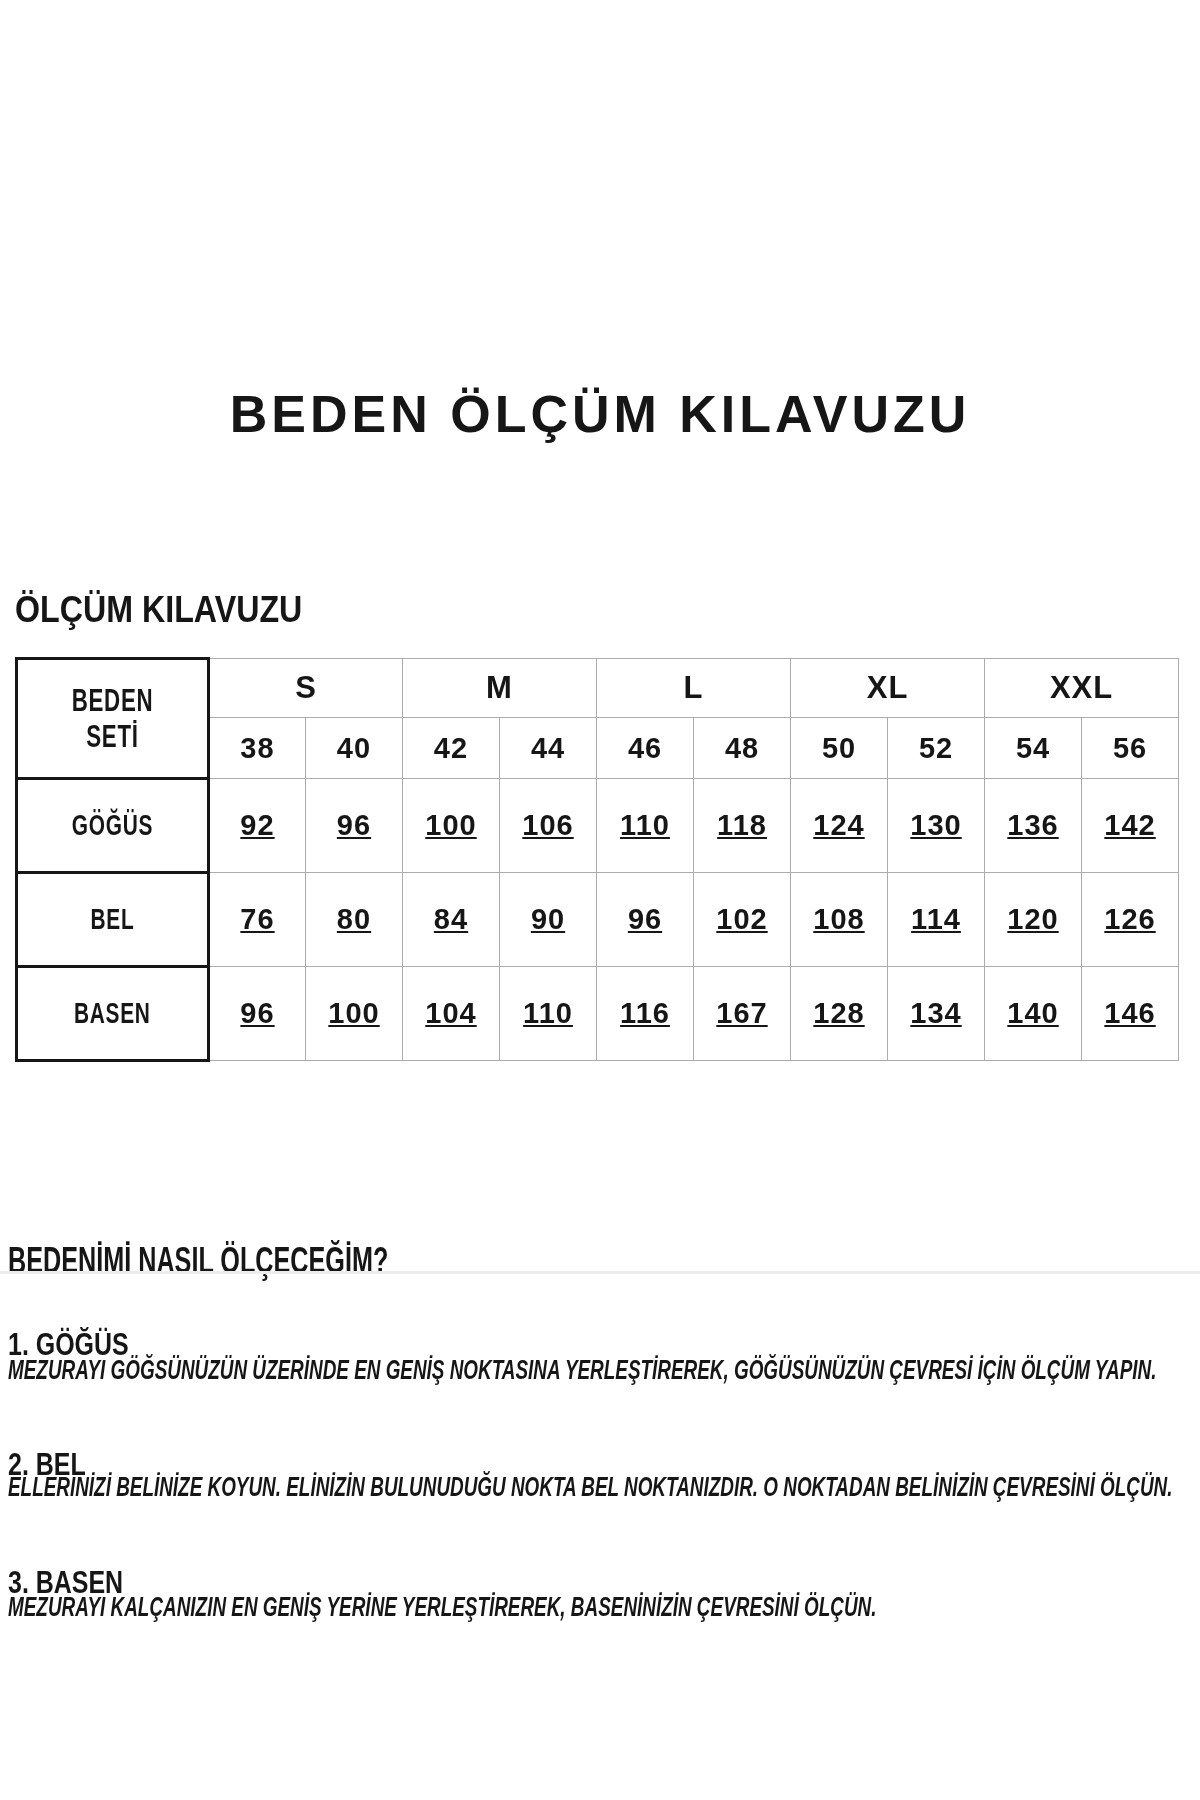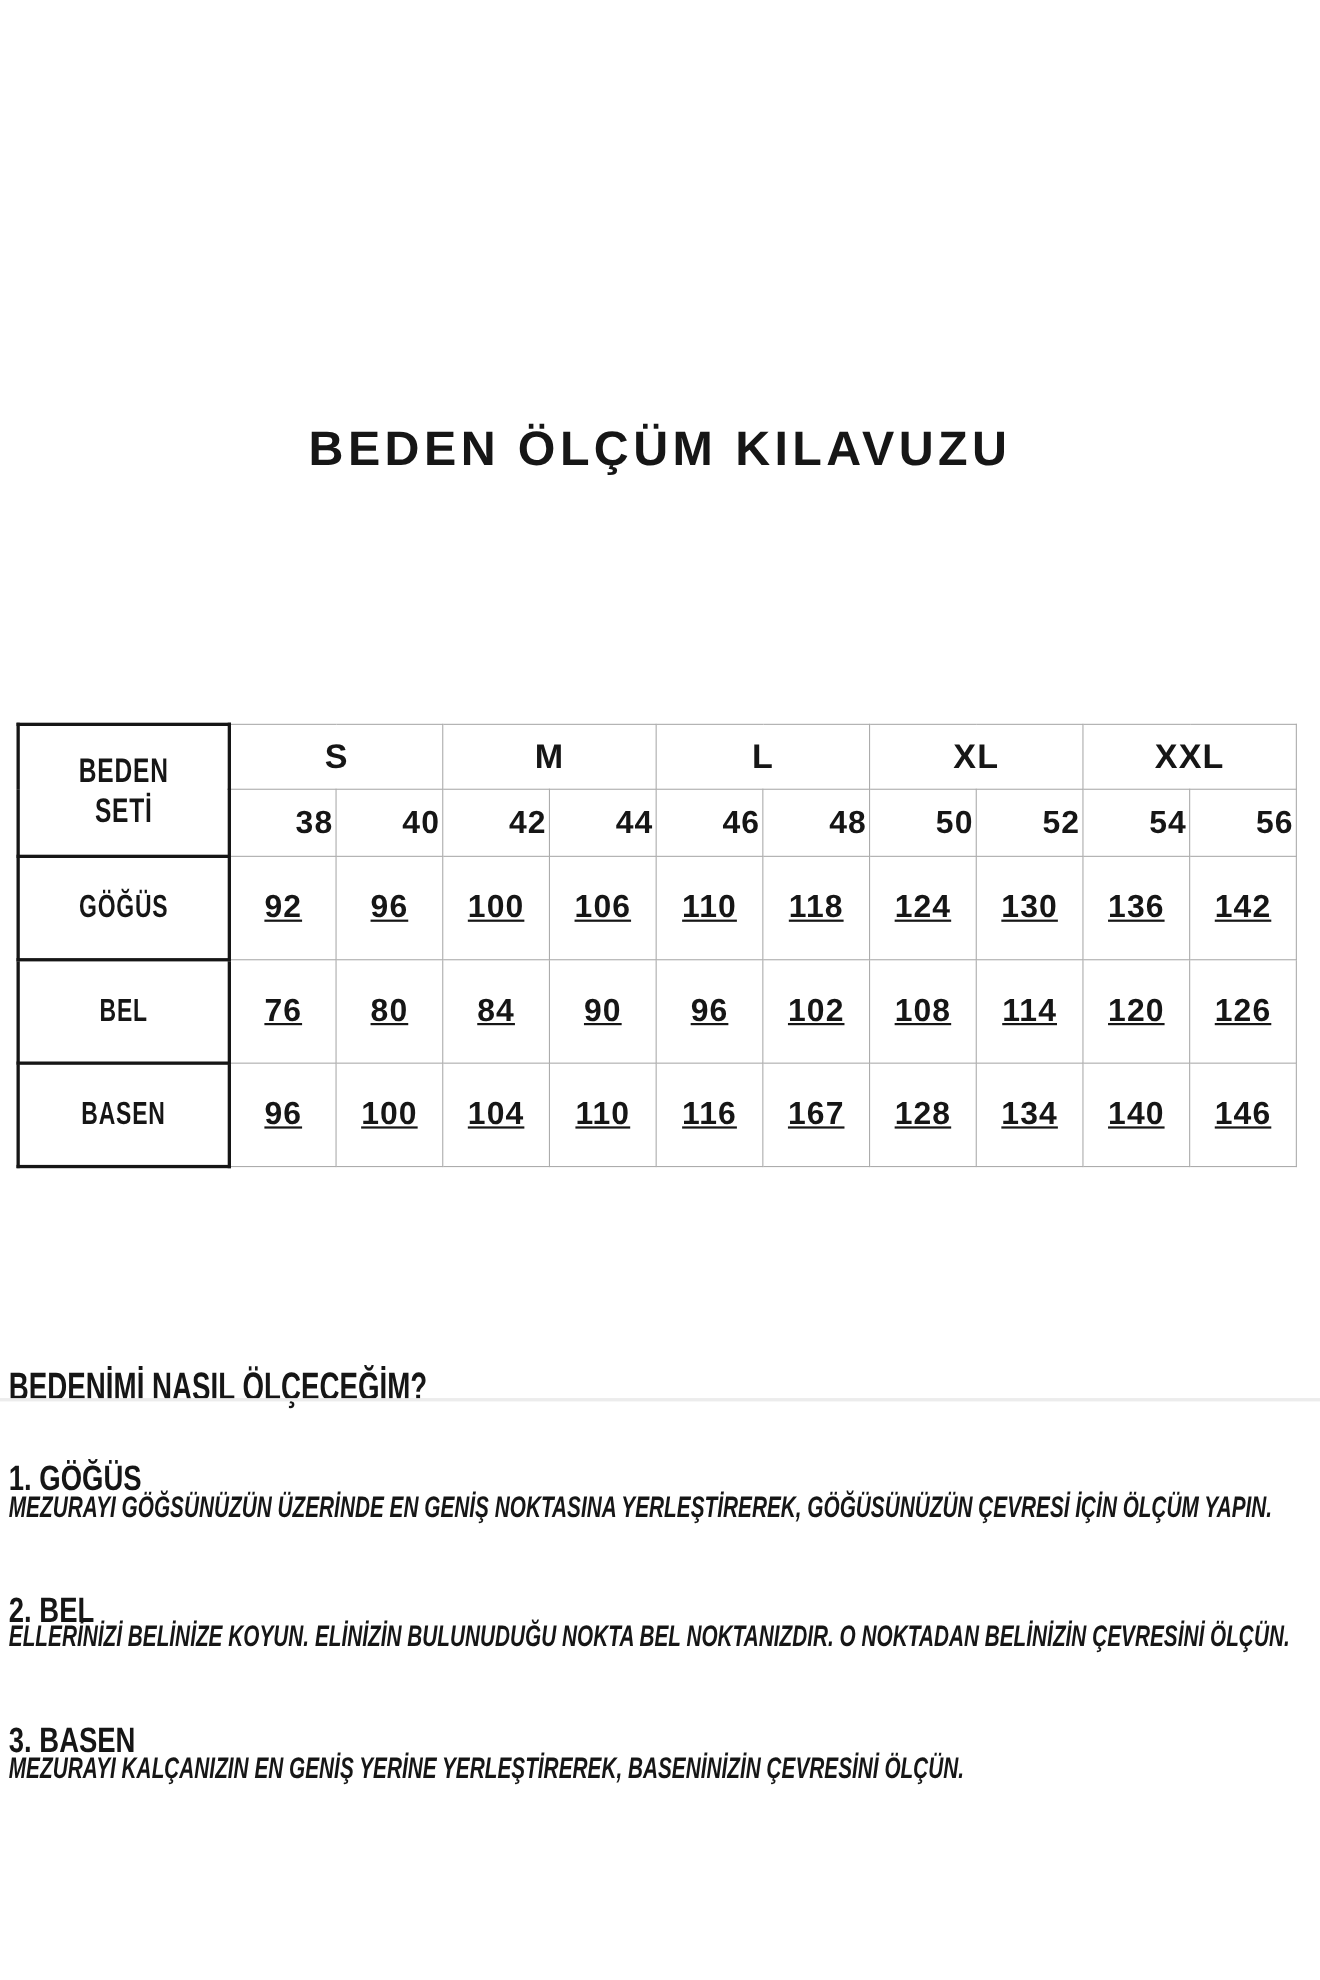--- a/index.html
+++ b/index.html
@@ -9,21 +9,21 @@
     background:#ffffff;
     color:#161616;
     font-family:"Liberation Sans", sans-serif;
     overflow:hidden;
   }
   .abs{position:absolute;}
   
   .page-title{
     top:384px;left:0;width:1200px;
     text-align:center;
-    font-size:44px;font-weight:bold;
+    font-size:52px;font-weight:bold;
     letter-spacing:4px;
     white-space:nowrap;
   }
   
   .guide-heading{
     top:589px;left:15px;
     font-size:37px;font-weight:bold;
     white-space:nowrap;
   }
   
@@ -43,21 +43,21 @@
     border:1px solid #acacac;
     font-weight:bold;
     padding:2px;
   }
   .size-table td.lab{
     border:3px solid #161616;
     font-size:35px;
     font-weight:bold;
   }
   .size-table tr.r-groups td{height:54px;font-size:31px;letter-spacing:1px;}
-  .size-table tr.r-sizes td{height:56px;font-size:29px;letter-spacing:1px;text-align:right;}
+  .size-table tr.r-sizes td{height:56px;font-size:29px;letter-spacing:1px;}
   .size-table tr.r-meas td{height:87px;font-size:29px;letter-spacing:1px;text-decoration:underline;}
   
   .units-note{
     top:1046px;left:15px;
     font-size:30px;font-weight:bold;
     white-space:nowrap;
   }
   
   .howto-heading{
     top:1208px;left:8px;
@@ -84,20 +84,21 @@
   .st2{top:1410px;} .sp2{top:1472px;}
   .st3{top:1528px;} .sp3{top:1592px;}
 </style>
 </head>
 <body>
 
 <div class="page">
 
   <div class="abs page-title">BEDEN ÖLÇÜM KILAVUZU</div>
 
+  <div class="abs guide-heading"><span class="sqz87">ÖLÇÜM KILAVUZU</span></div>
 
   <table class="size-table">
     <colgroup>
       <col style="width:192px">
       <col style="width:97px">
         <col style="width:97px">
         <col style="width:97px">
         <col style="width:97px">
         <col style="width:97px">
       <col style="width:97px">

